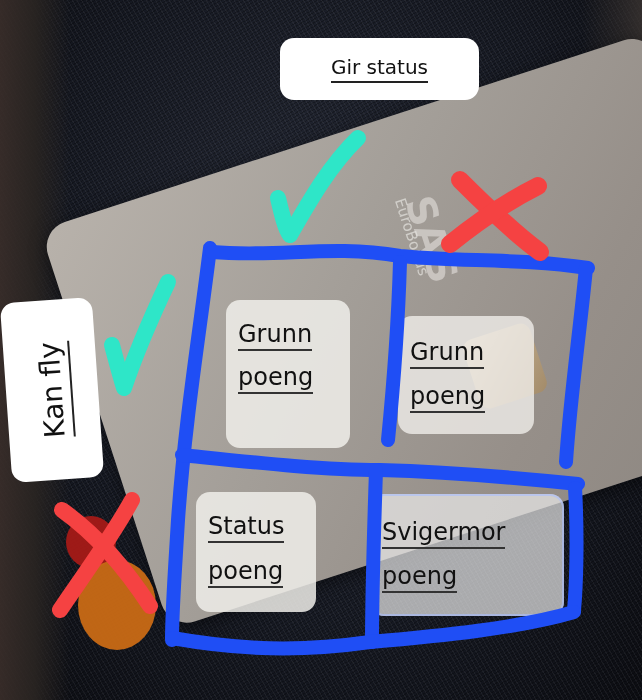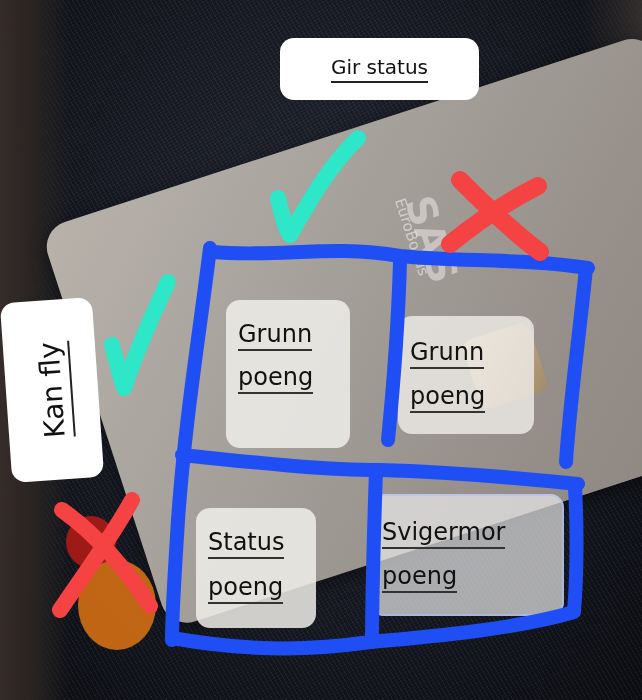--- a/index.html
+++ b/index.html
@@ -42,21 +42,21 @@
   .kan .rot { position:absolute; left:46px; top:90px; transform:translate(-50%,-50%) rotate(-90deg);
     font-size:28px; white-space:nowrap; }
 
   .box { position:absolute; background:rgba(240,238,234,.85); border-radius:14px;
     color:#111; font-size:24px; line-height:1; padding:0; }
   .box .l1, .box .l2 { position:absolute; left:12px; border-bottom:2px solid #333; padding-bottom:3px; white-space:nowrap; }
   .b1 { left:226px; top:300px; width:124px; height:148px; }
   .b1 .l1 { top:22px; } .b1 .l2 { top:65px; }
   .b2 { left:398px; top:316px; width:136px; height:118px; background:rgba(240,238,234,.8); }
   .b2 .l1 { top:24px; } .b2 .l2 { top:68px; }
-  .b3 { left:196px; top:492px; width:120px; height:120px;margin-top:16px; }
+  .b3 { left:196px; top:492px; width:120px; height:120px; }
   .b3 .l1 { top:22px; } .b3 .l2 { top:67px; }
   .b4 { left:370px; top:494px; width:194px; height:122px; background:rgba(235,235,235,.7);
         box-shadow:inset 0 0 0 2px rgba(170,190,255,.6); }
   .b4 .l1 { top:26px; } .b4 .l2 { top:70px; }
 </style>
 </head>
 <body>
 
 <div class="scene">
   <div class="denim"></div>

